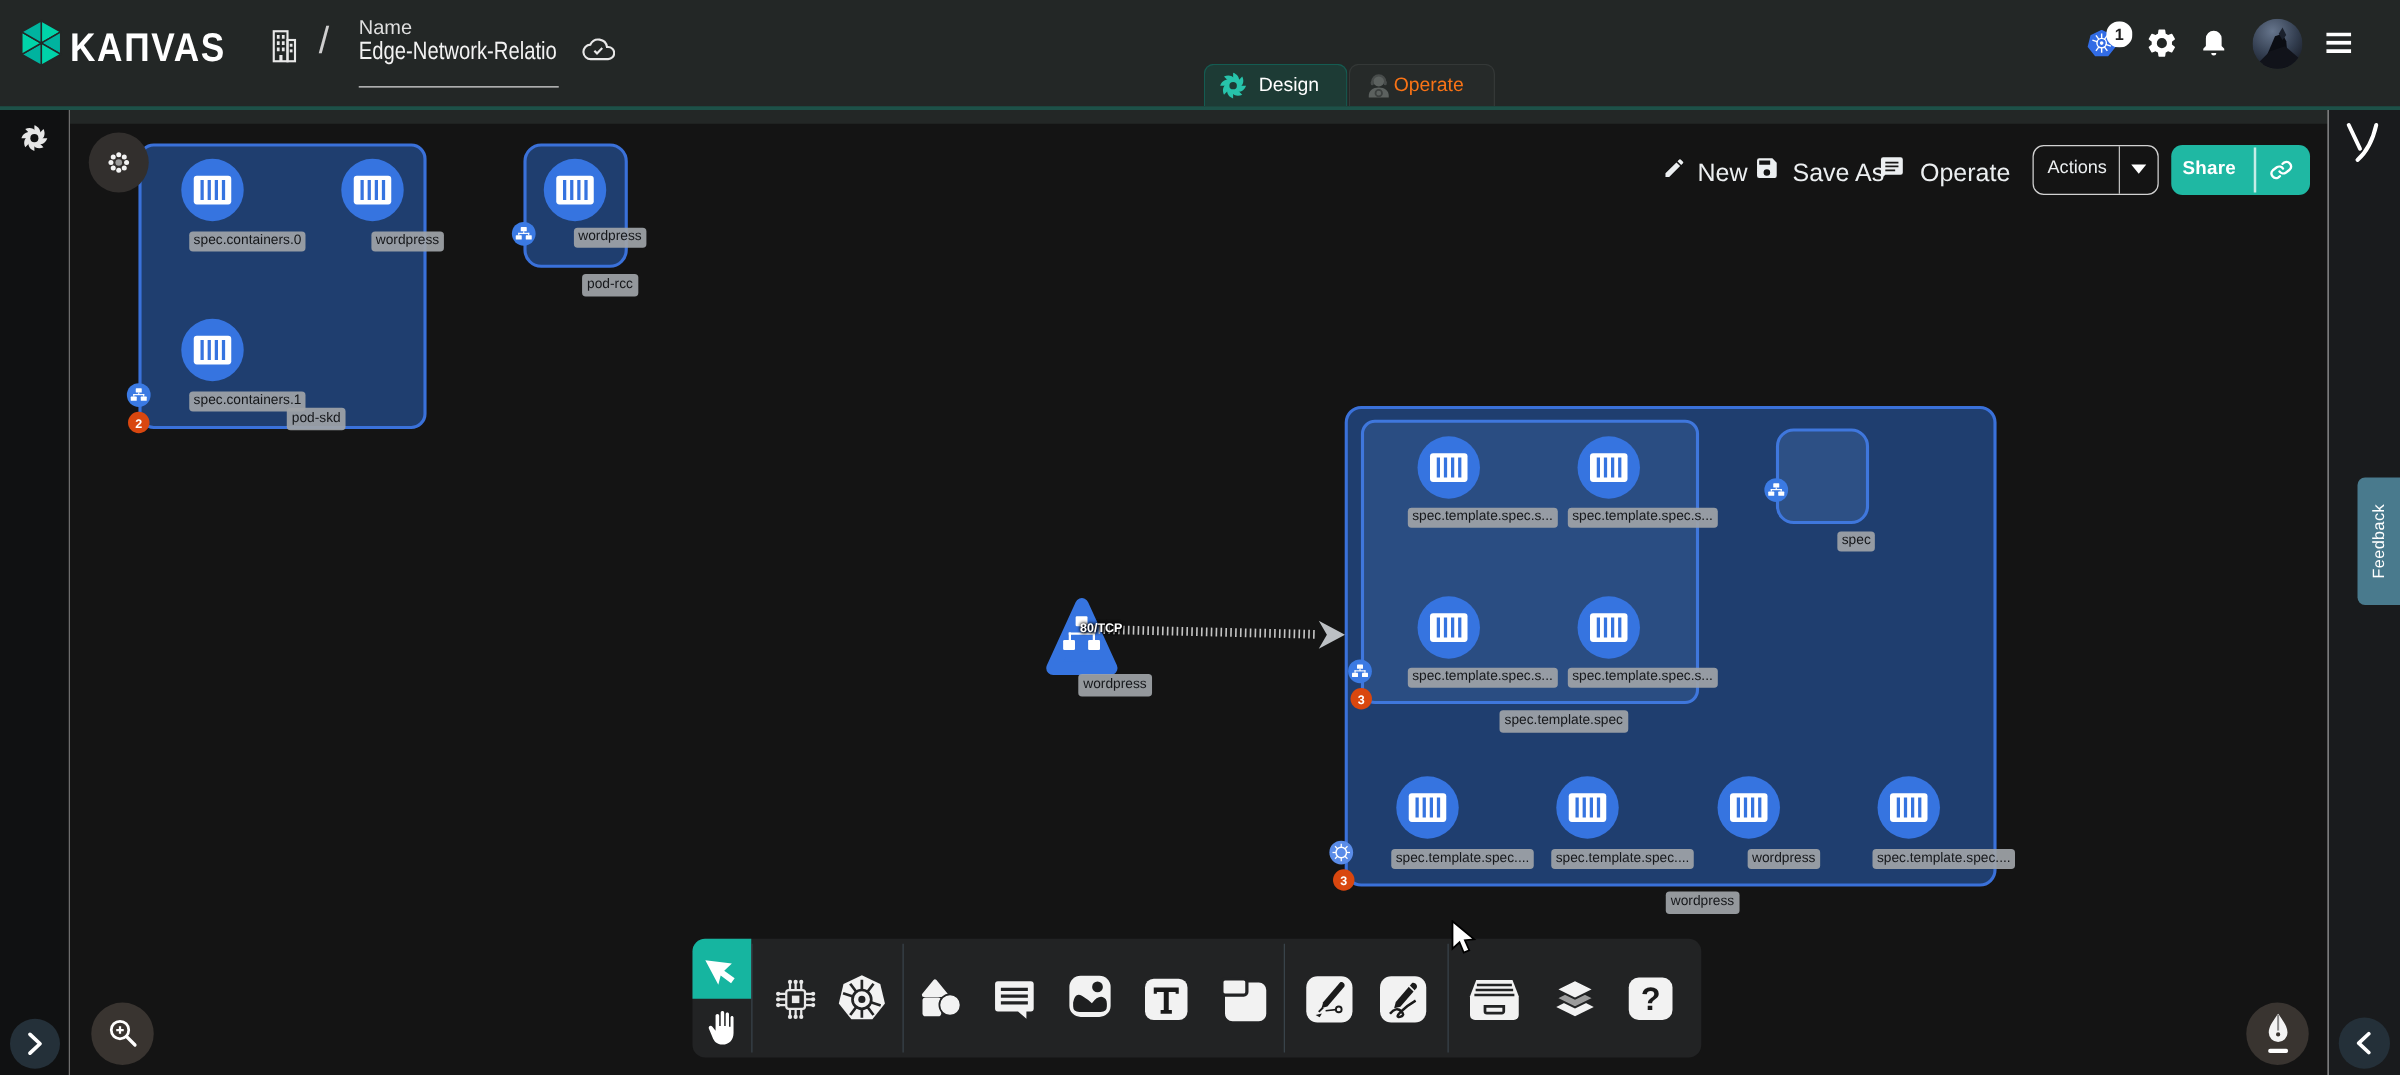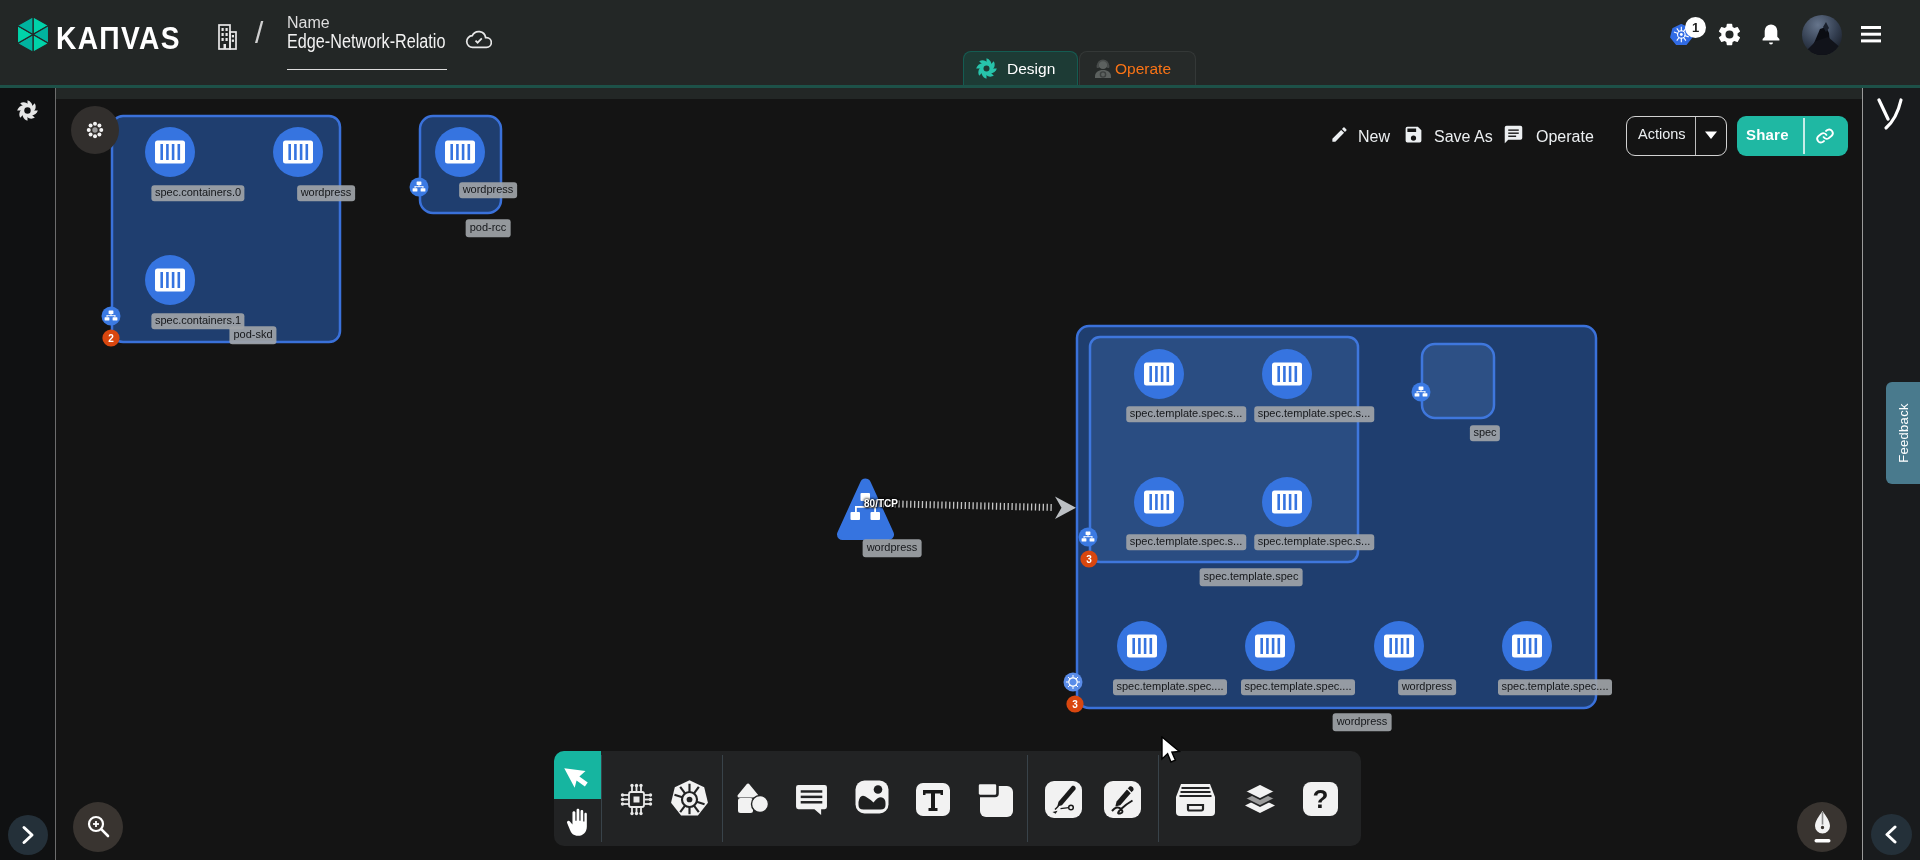--- a/index.html
+++ b/index.html
@@ -19,21 +19,21 @@
   #leftstrip { position:absolute; left:0; top:88px; width:56px; height:772px; background:#101112; border-right:1px solid #6d6d6d; }
   
   #rightstrip { position:absolute; left:1862px; top:88px; width:58px; height:772px; background:#191b1d; border-left:1.5px solid #9a9a9a; }
   #feedback { position:absolute; left:1886px; top:382px; width:34px; height:102px; background:#497a8d; border-radius:6px 0 0 6px; }
   #feedback span { position:absolute; left:17px; top:51px; transform:translate(-50%,-50%) rotate(-90deg); color:#fff; font-size:13px; letter-spacing:.3px; }
   
   .nlabel { position:absolute; transform:translate(-50%,-50%); background:rgba(158,162,167,.93);
     color:#15171a; font-size:11px; padding:1px 3.5px 1px; border-radius:3px; white-space:nowrap; line-height:13.5px;margin-left:28px; }
   .glabel { font-size:11px; padding:2px 4px 2px; }
   
-  .t2txt { position:absolute; color:#eceff1; font-size:16px; top:128px; }
+  .t2txt { position:absolute; color:#eceff1; font-size:20px; top:128px; }
   
   #dock { position:absolute; left:554px; top:751px; width:807px; height:95px; background:#222324; border-radius:10px; }
   .dockdiv { position:absolute; top:4px; height:87px; width:1px; background:#39434a; }
   
   .cbtn { position:absolute; border-radius:50%; }
 </style>
 </head>
 <body>
 <div id="stage">
 

